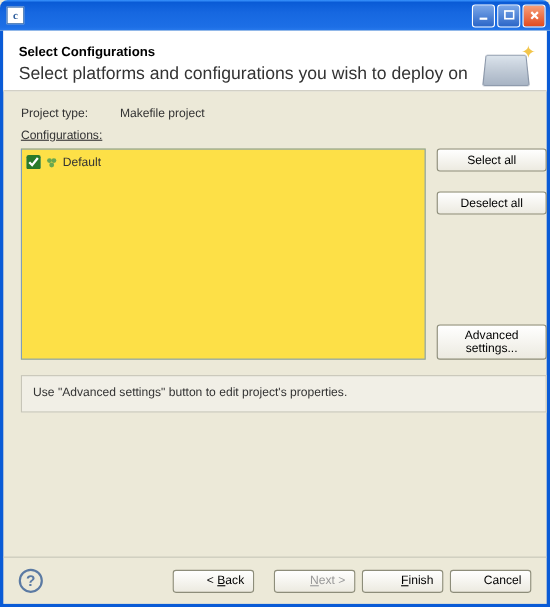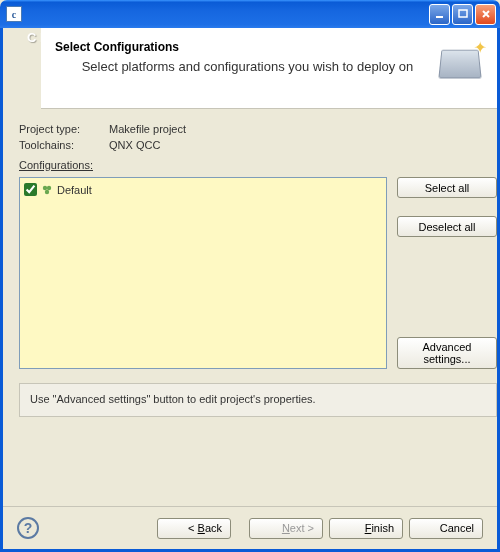--- a/index.html
+++ b/index.html
@@ -51,30 +51,29 @@
   border: 3px solid #0a5bd6;
   border-top: none;
   height: 524px;
   background: #ece9d8;
   display: flex;
   flex-direction: column;
 }
 
 .header-panel {
   background: #fff;
-  padding: 12px 12px 26px 14px;
+  padding: 12px 12px 0 14px;
   display: flex;
   align-items: flex-start;
   gap: 0;
   border-bottom: 1px solid #c7c5b8;
-  margin-left: 38px;
 }
 .header-text { flex: 1; }
 .header-title { font-weight: bold; font-size: 12px; color: #000; margin-bottom: 5px; }
-.header-sub { font-size: 13px; color: #333; text-align: center; }
+.header-sub { font-size: 16px; color: #333; }
 .header-icon {
   width: 45px; height: 42px;
   position: relative;
 }
 .header-icon .folder {
   position: absolute;
   left: 0; top: 8px;
   width: 40px; height: 30px;
   background: linear-gradient(to bottom, #dce4ec, #a8b4c4);
   border: 1px solid #8a96a8;
@@ -96,21 +95,21 @@
   color: #333;
 }
 .meta-row { display: flex; margin-bottom: 4px; font-size: 11px; }
 .meta-label { width: 90px; }
 .cfg-label { margin-top: 4px; margin-bottom: 6px; text-decoration: underline; }
 
 .cfg-area { display: flex; gap: 10px; }
 .cfg-list {
   flex: 1;
   height: 192px;
-  background: #fef9c3;
+  background: #fde047;
   border: 1px solid #7f9db9;
   padding: 4px;
   overflow: auto;
 }
 .cfg-item { display: flex; align-items: center; gap: 4px; padding: 1px 0; }
 .cfg-item input[type=checkbox] { width: 13px; height: 13px; accent-color: #2a7a2a; }
 .cfg-item .cfg-icon { width:12px; height:12px; display:inline-block; }
 .cfg-buttons { width: 100px; display: flex; flex-direction: column; gap: 18px; }
 .cfg-buttons-bottom { margin-top: auto; }
 
@@ -196,24 +195,20 @@
     <div class="header-icon">
       <div class="folder"></div>
       <div class="star">✦</div>
     </div>
   </div>
 
   <div class="content">
     <div class="meta-row">
       <span class="meta-label">Project type:</span>
       <span>Makefile project</span>
-    </div>
-    <div class="meta-row">
-      <span class="meta-label">Toolchains:</span>
-      <span>QNX QCC</span>
     </div>
     <div class="cfg-label">Configurations:</div>
 
     <div class="cfg-area">
       <div class="cfg-list">
         <div class="cfg-item">
           <input type="checkbox" checked="" style="">
           <span class="cfg-icon">
             <svg width="12" height="12" viewBox="0 0 12 12">
               <circle cx="4" cy="4" r="2.2" fill="#6aa84f"></circle>

